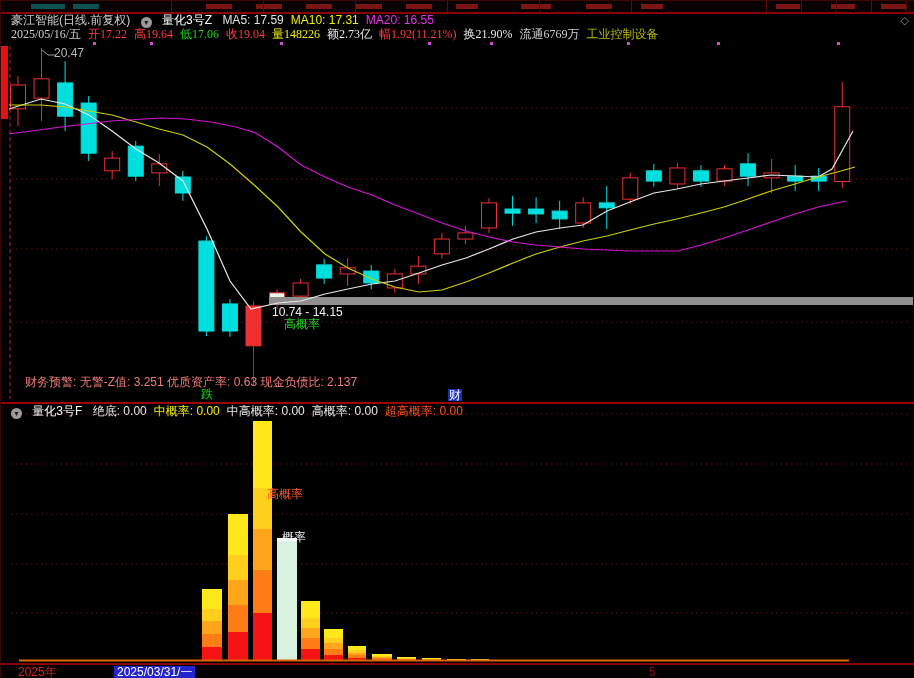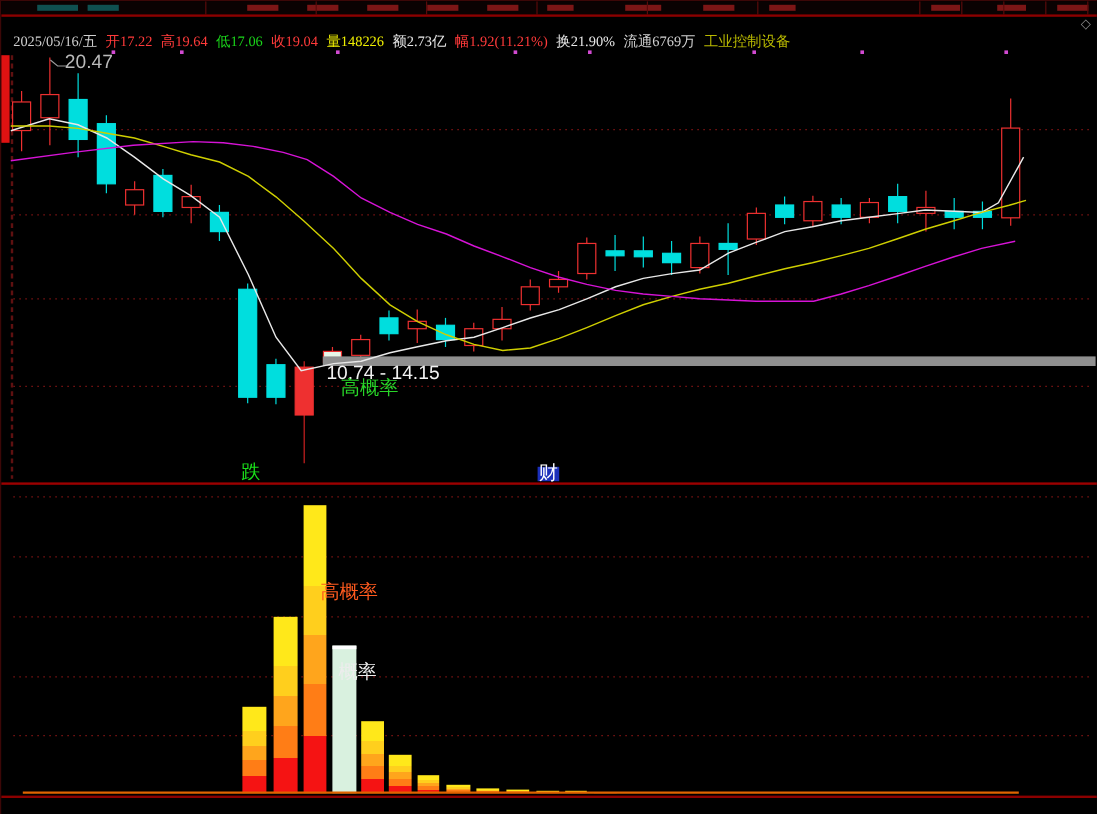--- a/index.html
+++ b/index.html
@@ -18,31 +18,31 @@
   .hrow span{margin-right:7px;}
   #row1{top:13px;}
   #row2{top:27px;font-family:Liberation Serif, serif;}
   .circle-icon{display:inline-block;width:11px;height:11px;border-radius:50%;
        background:#9a9a9a;color:#1a1a1a;font-size:8px;line-height:11px;text-align:center;
        vertical-align:-1px;margin-right:5px;}
   #chart{left:0;top:0;width:914px;height:678px;z-index:1;}
   
   #leftbar{left:0;top:45px;width:7px;height:73px;background:#e01212;z-index:2;}
   
-  .lbl{position:absolute;white-space:nowrap;z-index:3;font-size:16px;line-height:12px;}
+  .lbl{position:absolute;white-space:nowrap;z-index:3;font-size:12px;line-height:12px;}
   #high-lbl{left:53px;top:46px;color:#b9b9b9;}
   #band-price{left:271px;top:305px;color:#f2f2f2;}
   #band-tag{left:283px;top:317px;color:#28d428;}
   #warn{left:24px;top:375px;color:#f27979;}
   #fall{left:200px;top:387px;color:#1ae01a;}
   #fin{left:447px;top:388px;color:#fff;background:#1b2fba;padding:0 1px;}
   #divider{left:0;top:401px;width:914px;height:2px;background:#9b0000;z-index:2;}
   #row3{top:404px;}
   #hist-high{top:487px;left:266px;color:#ff5a1e;}
-  #hist-mid{top:554px;left:281px;color:#ededed;}
+  #hist-mid{top:530px;left:281px;color:#ededed;}
   #botline{left:0;top:662px;width:914px;height:2px;background:#8b0000;z-index:2;}
   #axisrow{top:665px;left:0;width:914px;height:13px;z-index:3;font-size:11px;line-height:12px;}
   #axis-year{left:17px;color:#d42222;}
   #axis-date{left:113px;color:#fff;background:#2424cc;padding:0 3px;}
   #axis-part{left:648px;color:#8a1010;}
 </style>
 </head>
 <body>
 
 <div id="app">
@@ -199,29 +199,46 @@
       <rect x="396" y="656" width="19" height="4" fill="url(#histgrad)"></rect>
       <rect x="421" y="657" width="19" height="3" fill="url(#histgrad)"></rect>
       <rect x="446" y="658" width="19" height="2" fill="url(#histgrad)"></rect>
       <rect x="470" y="658" width="18" height="2" fill="url(#histgrad)"></rect>
       <rect x="494" y="659" width="19" height="1" fill="url(#histgrad)"></rect>
       <line x1="18" y1="659.5" x2="848" y2="659.5" stroke="#e06400" stroke-width="2"></line>
     </svg>
 
   <div class="abs" id="leftbar"></div>
 
+  <div class="abs hrow" id="row1">
+    <span style="color:#cfcfcf">豪江智能(日线.前复权)</span>
+    <span class="circle-icon">▾</span>
+    <span style="color:#fff">量化3号Z</span>
+    <span id="ma-row"><span style="color: rgb(226, 226, 226);">MA5: 17.59</span><span style="color: rgb(239, 239, 0);">MA10: 17.31</span><span style="color: rgb(238, 47, 238);">MA20: 16.55</span></span>
+  </div>
   <div class="abs hrow" id="row2"><span style="color: rgb(207, 207, 207);">2025/05/16/五</span><span style="color: rgb(255, 58, 58);">开17.22</span><span style="color: rgb(255, 58, 58);">高19.64</span><span style="color: rgb(26, 212, 26);">低17.06</span><span style="color: rgb(255, 58, 58);">收19.04</span><span style="color: rgb(239, 239, 0);">量148226</span><span style="color: rgb(232, 232, 232);">额2.73亿</span><span style="color: rgb(255, 58, 58);">幅1.92(11.21%)</span><span style="color: rgb(232, 232, 232);">换21.90%</span><span style="color: rgb(207, 207, 207);">流通6769万</span><span style="color: rgb(185, 185, 0);">工业控制设备</span></div>
 
   <div class="lbl" id="high-lbl">20.47</div>
   <div class="lbl" id="band-price">10.74 - 14.15</div>
   <div class="lbl" id="band-tag">高概率</div>
+  <div class="lbl" id="warn">财务预警: 无警-Z值: 3.251 优质资产率: 0.63 现金负债比: 2.137</div>
   <div class="lbl" id="fall">跌</div>
   <div class="lbl" id="fin">财</div>
 
   <div class="abs" id="divider"></div>
 
+  <div class="abs hrow" id="row3">
+    <span class="circle-icon">▾</span>
+    <span style="color:#fff">量化3号F</span>
+    <span id="stats-row"><span style="color: rgb(232, 232, 232);">绝底: 0.00</span><span style="color: rgb(239, 239, 0);">中概率: 0.00</span><span style="color: rgb(232, 232, 232);">中高概率: 0.00</span><span style="color: rgb(232, 232, 232);">高概率: 0.00</span><span style="color: rgb(255, 78, 26);">超高概率: 0.00</span></span>
+  </div>
 
   <div class="lbl" id="hist-high">高概率</div>
   <div class="lbl" id="hist-mid">概率</div>
 
   <div class="abs" id="botline"></div>
 
+  <div class="abs" id="axisrow">
+    <div class="lbl" id="axis-year">2025年</div>
+    <div class="lbl" id="axis-date">2025/03/31/一</div>
+    <div class="lbl" id="axis-part">5</div>
+  </div>
 </div>
 
 </body></html>

